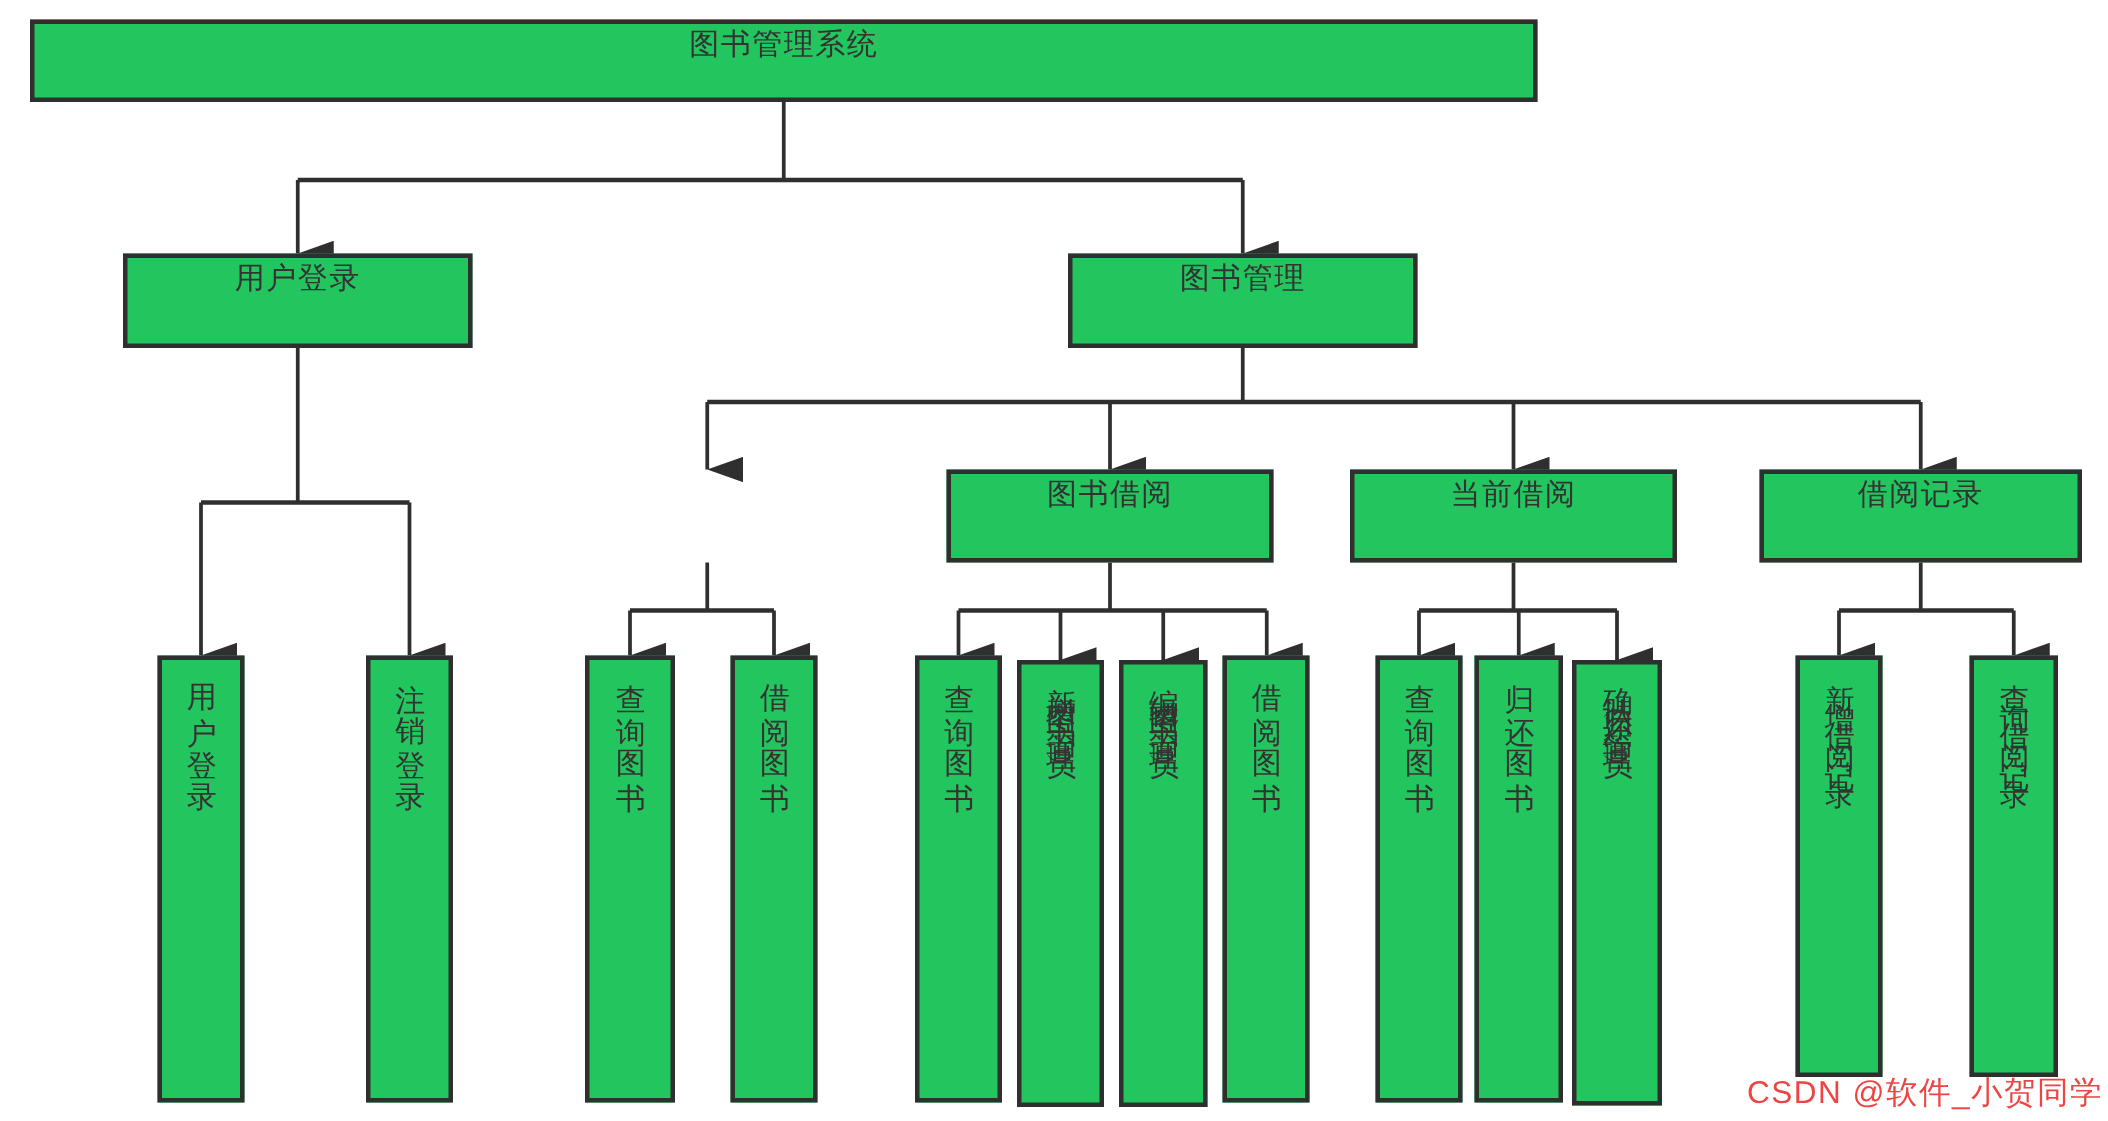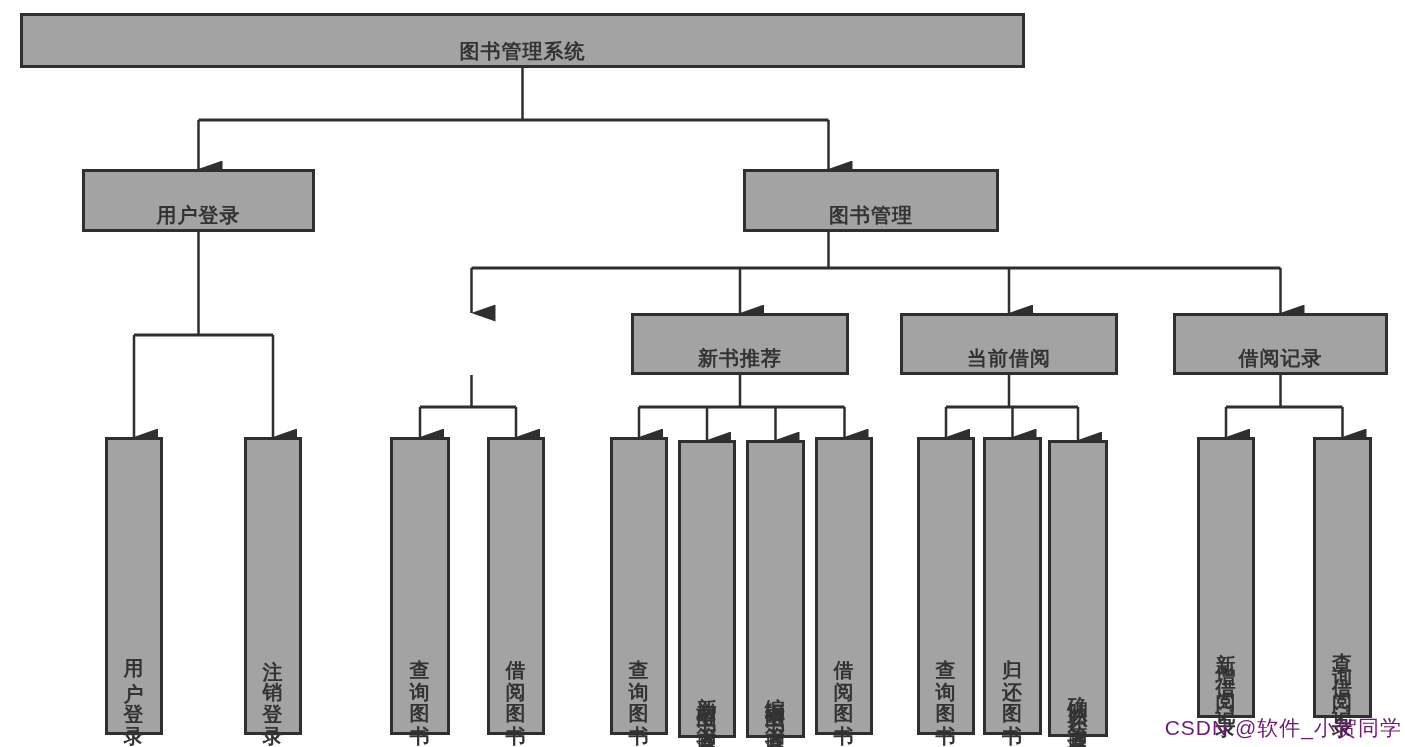--- a/index.html
+++ b/index.html
@@ -8,41 +8,40 @@
     width:1405px;height:747px;
     background:#ffffff;
     font-family:"Liberation Sans","DejaVu Sans",sans-serif;
     overflow:hidden;
   }
   #connectors{position:absolute;left:0;top:0;z-index:1;}
   .node{
     position:absolute;
     box-sizing:border-box;
     border:3px solid #2f2f2f;
-    background:#a3a3a3;
-    display:flex;align-items:flex-end;justify-content:center;
+    background:#22c55e;
+    display:flex;align-items:flex-start;justify-content:center;
     color:#333333;
     font-size:20px;
     letter-spacing:1px;
     z-index:2;
-    font-weight:bold;
   }
   .leaf span{
     writing-mode:vertical-rl;
     text-orientation:mixed;
     line-height:1;
     white-space:nowrap;
   }
   .s4 span{letter-spacing:22px;}
   .s6 span{letter-spacing:13px;}
   .s9 span{letter-spacing:6px;}
   
   .n-root{left:20px;top:13px;width:1005px;height:55px;}
   .n-user-login{left:82px;top:169px;width:233px;height:63px;}
-  .n-book-mgmt{left:712px;top:169px;width:256px;height:63px;margin-left:31px;}
+  .n-book-mgmt{left:712px;top:169px;width:233px;height:63px;}
   .n-new-book{left:363px;top:313px;width:217px;height:62px;}
   .n-book-borrow{left:631px;top:313px;width:218px;height:62px;}
   .n-cur-borrow{left:900px;top:313px;width:218px;height:62px;}
   .n-borrow-rec{left:1173px;top:313px;width:215px;height:62px;}
   .l-a1{left:105px;top:437px;width:58px;height:298px;}
   .l-a2{left:244px;top:437px;width:58px;height:298px;}
   .l-b1{left:390px;top:437px;width:60px;height:298px;}
   .l-b2{left:487px;top:437px;width:58px;height:298px;}
   .l-c1{left:610px;top:437px;width:58px;height:298px;}
   .l-c2{left:678px;top:440px;width:58px;height:298px;}
@@ -50,21 +49,21 @@
   .l-c4{left:815px;top:437px;width:58px;height:298px;}
   .l-d1{left:917px;top:437px;width:58px;height:298px;}
   .l-d2{left:983px;top:437px;width:59px;height:298px;}
   .l-d3{left:1048px;top:440px;width:60px;height:297px;}
   .l-e1{left:1197px;top:437px;width:58px;height:281px;}
   .l-e2{left:1313px;top:437px;width:59px;height:281px;}
   #watermark{
     position:absolute;
     right:3px;top:714px;
     z-index:5;
-    color:#701a75;
+    color:#ef4444;
     font-size:21px;
     letter-spacing:1px;
     white-space:nowrap;
   }
 </style>
 </head>
 <body>
 
 <div id="stage">
 
@@ -123,21 +122,21 @@
   </div>
 
   <div class="node n-user-login">
     <span>用户登录</span>
   </div>
   <div class="node n-book-mgmt">
     <span>图书管理</span>
   </div>
 
   <div class="node n-book-borrow">
-    <span>新书推荐</span>
+    <span>图书借阅</span>
   </div>
   <div class="node n-borrow-rec">
     <span>借阅记录</span>
   </div>
   <div class="node n-cur-borrow">
     <span>当前借阅</span>
   </div>
 
   <div class="node leaf s4 l-a1">
     <span>用户登录</span>

